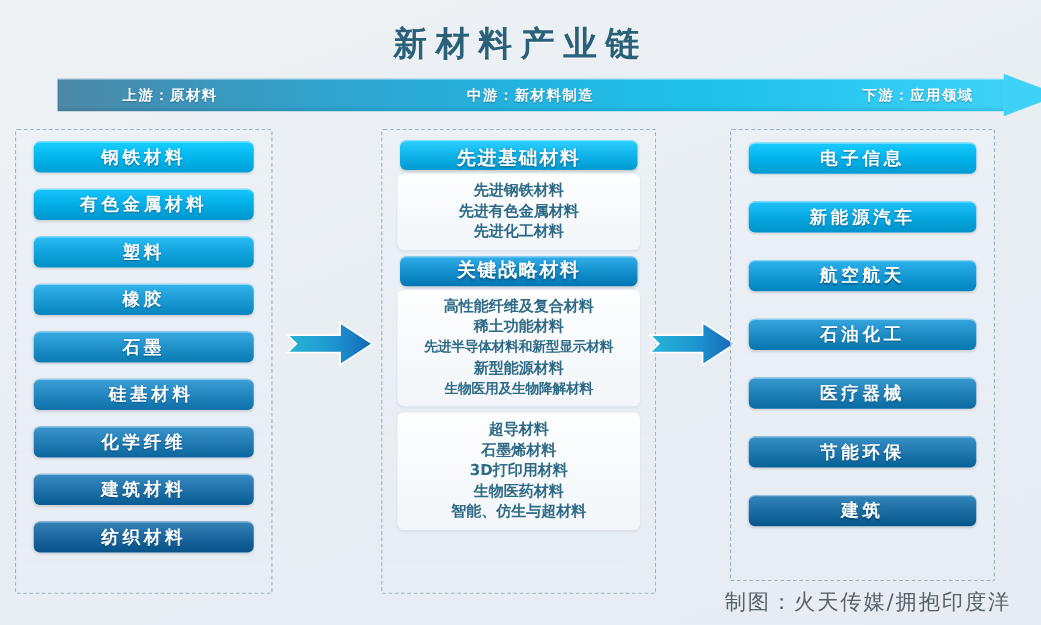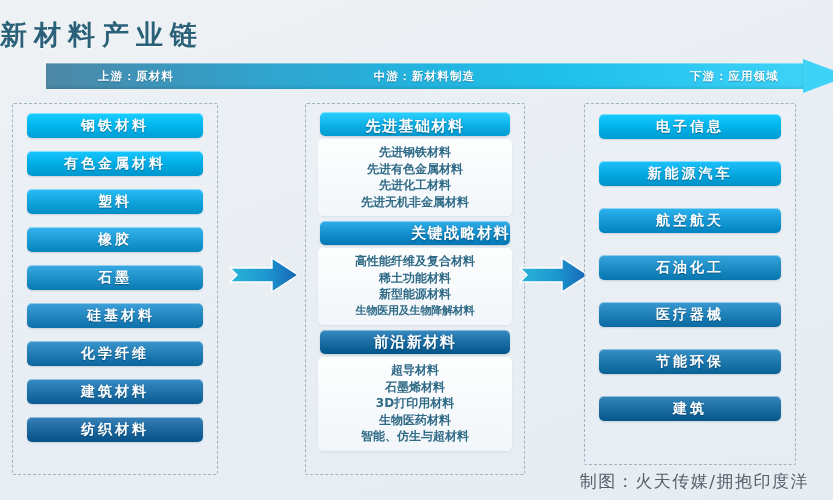--- a/index.html
+++ b/index.html
@@ -11,21 +11,21 @@
   }
 
   body {
     font-family: "DejaVu Sans", "Liberation Sans", sans-serif;
     background: linear-gradient(160deg, #eef2f5 0%, #e9eef3 45%, #e6ecf2 100%);
     position: relative;
   }
 
   
   .title {
-    text-align: left;
+    text-align: center;
     font-size: 27px;
     font-weight: bold;
     letter-spacing: 7px;
     color: #2a6179;
     padding-top: 17px;
     text-shadow: 0 1px 1px rgba(255,255,255,0.9);
     font-family: "DejaVu Serif", "Liberation Serif", serif;
   }
 
   
@@ -256,33 +256,30 @@
 
   <div class="col col-mid">
     <div class="mid-inner" id="midstream-list">
         <div class="sec-head" style="background: linear-gradient(rgb(44, 208, 255) 0%, rgb(16, 180, 234) 50%, rgb(0, 154, 208) 100%); align-items: flex-end;">
           <span>先进基础材料</span>
         </div>
         <div class="sec-body">
           <div class="sec-item">先进钢铁材料</div>
           <div class="sec-item">先进有色金属材料</div>
           <div class="sec-item">先进化工材料</div>
-          <div class="sec-item">先进无机非金属材料</div>
-        </div>
-        <div class="sec-head" style="background: linear-gradient(rgb(49, 173, 234) 0%, rgb(21, 145, 206) 50%, rgb(0, 119, 180) 100%); justify-content: flex-end;">
+        </div>
+        <div class="sec-head" style="background: linear-gradient(rgb(49, 173, 234) 0%, rgb(21, 145, 206) 50%, rgb(0, 119, 180) 100%);">
           <span>关键战略材料</span>
         </div>
         <div class="sec-body">
           <div class="sec-item">高性能纤维及复合材料</div>
           <div class="sec-item">稀土功能材料</div>
+          <div class="sec-item small">先进半导体材料和新型显示材料</div>
           <div class="sec-item">新型能源材料</div>
           <div class="sec-item small">生物医用及生物降解材料</div>
-        </div>
-        <div class="sec-head" style="background: linear-gradient(rgb(55, 139, 193) 0%, rgb(27, 111, 165) 50%, rgb(1, 85, 139) 100%);">
-          <span>前沿新材料</span>
         </div>
         <div class="sec-body">
           <div class="sec-item">超导材料</div>
           <div class="sec-item">石墨烯材料</div>
           <div class="sec-item">3D打印用材料</div>
           <div class="sec-item">生物医药材料</div>
           <div class="sec-item">智能、仿生与超材料</div>
         </div>
       </div>
   </div>

